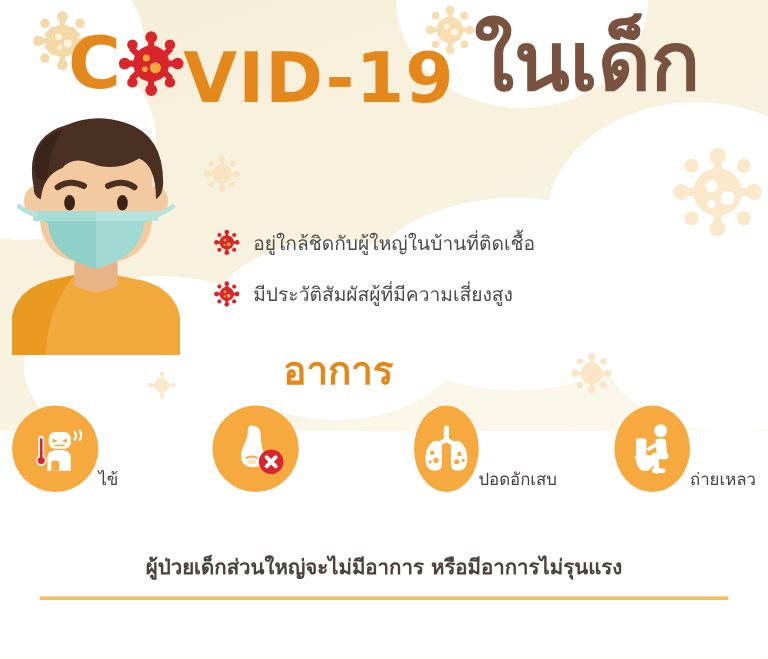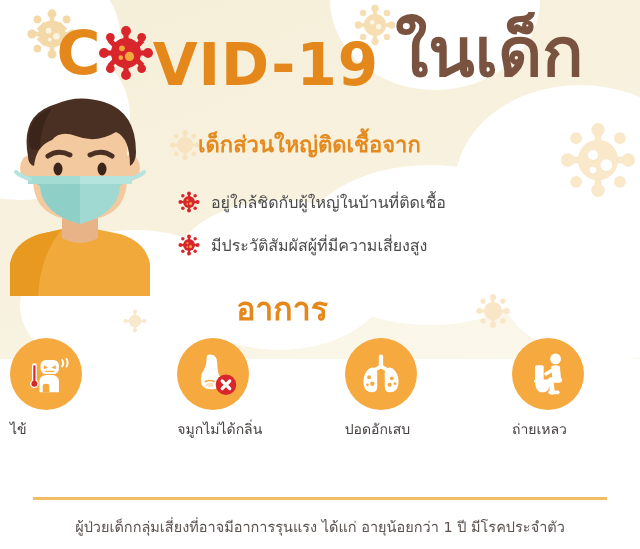--- a/index.html
+++ b/index.html
@@ -153,22 +153,22 @@
     left: 10px;
     top: 338px;
     width: 620px;
     display: flex;
     justify-content: space-between;
     align-items: flex-start;
   }
   .icon-item {
     width: 118px;
     display: flex;
-    flex-direction: column;
-    align-items: flex-start;
+    flex-direction: row;
+    align-items: flex-end;
   }
   .icon-circle {
     width: 72px;
     height: 72px;
     border-radius: 50%;
     background: #f5a93f;
     display: flex;
     align-items: center;
     justify-content: center;
     position: relative;
@@ -405,21 +405,20 @@
 
     <path d="M30 82 L128 82 Q128 84 126 86 L120 90 Q118 118 80 128 Q42 118 40 90 L34 86 Q30 84 30 82 Z" fill="#9fd9d2"></path>
     <path d="M30 82 L80 82 L80 128 Q42 118 40 90 L34 86 Q30 84 30 82 Z" fill="#8ed0c8"></path>
     <path d="M28 80 L132 80 L132 88 L28 88 Z" fill="#b5e3dd"></path>
     <path d="M28 80 L80 80 L80 88 L28 88 Z" fill="#a4dbd3"></path>
 
     <path d="M30 83 Q20 80 16 76" stroke="#b5e3dd" stroke-width="4" fill="none" stroke-linecap="round"></path>
     <path d="M130 83 Q140 80 144 76" stroke="#b5e3dd" stroke-width="4" fill="none" stroke-linecap="round"></path>
   </svg>
 
-  <div class="subtitle">เด็กส่วนใหญ่ติดเชื้อจาก</div>
 
   <div class="bullets">
     <div class="bullet-row">
       <svg class="bullet-icon" viewBox="0 0 100 100">
         <g fill="#d8262c">
           <circle cx="50" cy="50" r="27"></circle>
           <circle cx="50" cy="11" r="9"></circle>
             <rect x="45" y="11" width="10" height="22"></rect>
           <circle cx="50" cy="89" r="9"></circle>
             <rect x="45" y="67" width="10" height="22"></rect>
@@ -501,21 +500,20 @@
         <svg width="54" height="54" viewBox="0 0 100 100">
 
           <path d="M44 14 Q58 14 58 30 Q58 48 64 58 Q70 68 62 74 Q54 80 42 78 Q30 76 28 66 Q26 54 32 44 Q38 34 38 22 Q38 14 44 14 Z" fill="#ffffff"></path>
           <path d="M36 64 Q44 60 52 64" stroke="#f5a93f" stroke-width="3" fill="none" stroke-linecap="round"></path>
           <ellipse cx="44" cy="70" rx="7" ry="4" fill="#f5a93f" opacity="0.35"></ellipse>
 
           <circle cx="74" cy="70" r="19" fill="#d8262c"></circle>
           <path d="M67 63 L81 77 M81 63 L67 77" stroke="#ffffff" stroke-width="6" stroke-linecap="round"></path>
         </svg>
       </div>
-      <div class="icon-label">จมูกไม่ได้กลิ่น</div>
     </div>
 
 
     <div class="icon-item">
       <div class="icon-circle">
         <svg width="54" height="54" viewBox="0 0 100 100">
 
           <rect x="46" y="14" width="8" height="24" rx="4" fill="#ffffff"></rect>
           <path d="M50 36 L32 46 M50 36 L68 46" stroke="#ffffff" stroke-width="7" stroke-linecap="round"></path>
 
@@ -555,16 +553,16 @@
 
           <path d="M56 64 L58 84" stroke="#ffffff" stroke-width="9" stroke-linecap="round"></path>
           <path d="M54 84 L68 84" stroke="#ffffff" stroke-width="7" stroke-linecap="round"></path>
         </svg>
       </div>
       <div class="icon-label">ถ่ายเหลว</div>
     </div>
 
   </div>
 
+  <div class="footer-primary">ผู้ป่วยเด็กส่วนใหญ่จะไม่มีอาการ หรือมีอาการไม่รุนแรง</div>
   <div class="divider"></div>
-  <div class="footer-secondary">ผู้ป่วยเด็กกลุ่มเสี่ยงที่อาจมีอาการรุนแรง ได้แก่ อายุน้อยกว่า 1 ปี มีโรคประจำตัว</div>
 
 </div>
 
 </body></html>

